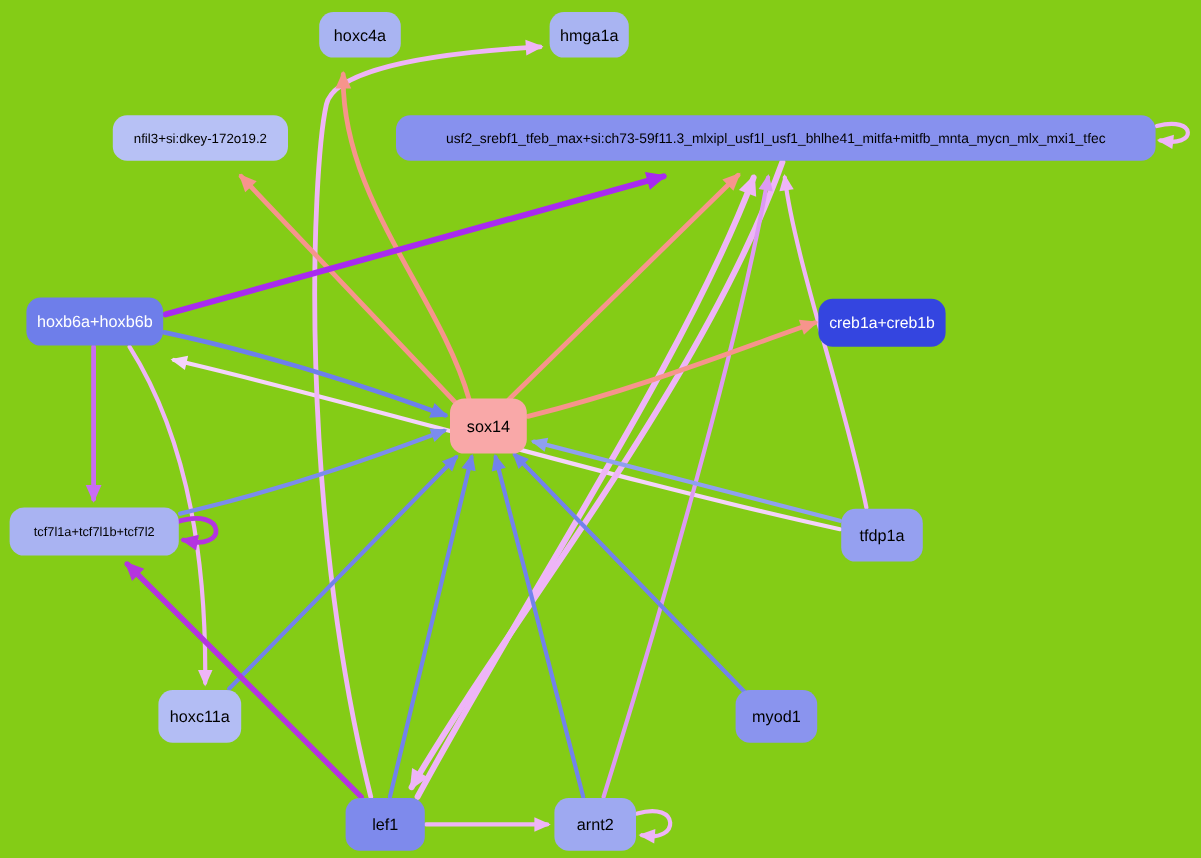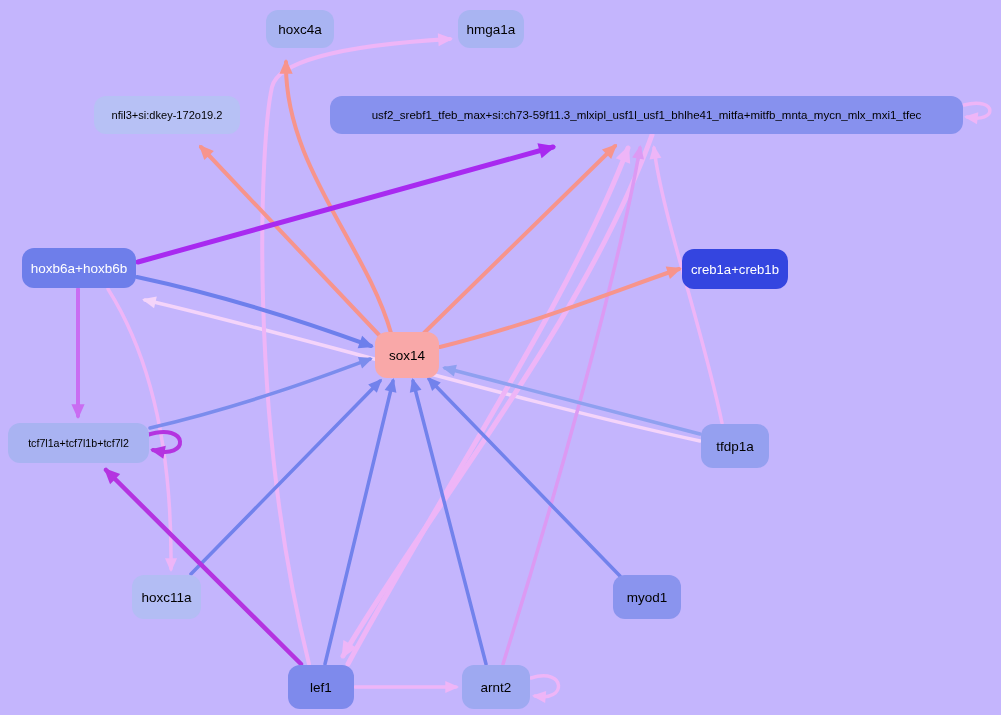--- a/index.html
+++ b/index.html
@@ -1,17 +1,17 @@
 <!DOCTYPE html>
 <html><head>
 <meta charset="utf-8">
 <style>
   html,body{margin:0;padding:0;background:#ffffff;}
   body{font-family:"Liberation Sans",sans-serif;}
-  .canvas-wrap{position:relative;width:1001px;height:715px;background:#c4b5fd;overflow:hidden;}
+  .canvas-wrap{position:relative;width:1001px;height:715px;background:#84cc16;overflow:hidden;}
   svg{display:block;}
   .node-label{pointer-events:none;}
   path.edge{fill:none;stroke-linecap:round;}
 </style>
 </head>
 <body>
 
 <div class="canvas-wrap">
   <svg xmlns="http://www.w3.org/2000/svg" width="1001" height="715" viewBox="0 0 1001 715">
     <g>

